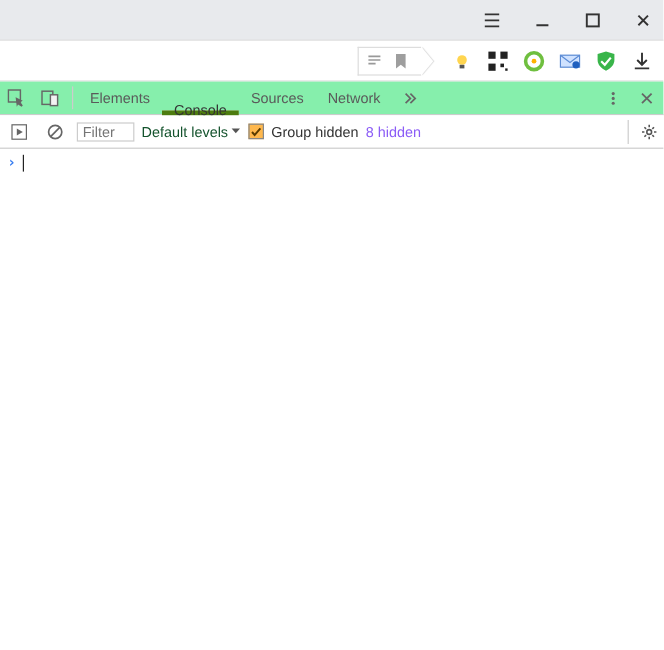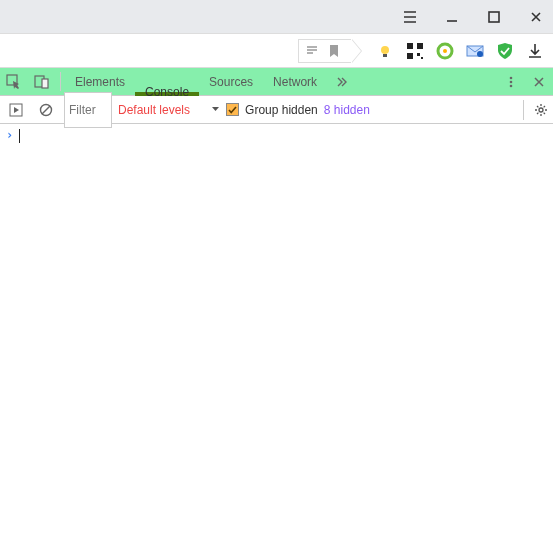--- a/index.html
+++ b/index.html
@@ -15,22 +15,22 @@
   .devtools-tabbar { height: 28px; background: #86efac; border-bottom: 1px solid #ccc; display:flex; align-items:stretch; font-size:12px; color:#5a5a5a; }
   .devtools-tabbar .dt-iconbtn { width: 28px; display:flex; align-items:center; justify-content:center; color:#666; border-right: none; }
   .devtools-tabbar .dt-sep { width:1px; background:#ccc; margin: 4px 4px; }
   .devtools-tabbar .dt-tab { padding: 0 10px; display:flex; align-items:center; cursor:default; }
   .devtools-tabbar .dt-tab.active { color:#333; border-bottom:4px solid #4d7c0f; background:#fff;margin-top:24px; }
   .devtools-tabbar .spacer { flex:1; }
   .devtools-tabbar .right-icons { display:flex; align-items:center; }
   .console-toolbar { height:28px; background:#fff; border-bottom:1px solid #ccc; display:flex; align-items:center; padding: 0 4px; gap:6px; font-size:12px; color:#333; }
   .console-toolbar .ct-iconbtn { width:24px; height:20px; display:flex; align-items:center; justify-content:center; color:#666; }
   .context-select { width:130px; height:20px; border:1px solid #ccc; background:#fafafa; display:flex; align-items:center; justify-content:space-between; padding:0 5px; font-size:12px; color:#333; }
-  .filter-input { width: 48px; height:36px; border:1px solid #ccc; background:#fff; font-size:12px; padding:0 4px; color:#999; font-family:inherit; outline:none; }
-  .levels { display:flex; align-items:center; gap:21px; color:#ef4444; }
+  .filter-input { width: 48px; height:16px; border:1px solid #ccc; background:#fff; font-size:12px; padding:0 4px; color:#999; font-family:inherit; outline:none; }
+  .levels { display:flex; align-items:center; gap:2px; color:#14532d; }
   .checkbox { width:13px; height:13px; border:1px solid #888; background:#ffb84d; display:flex; align-items:center; justify-content:center; }
   .hidden-count { color:#8b5cf6; }
   .gear-btn { border-left:1px solid #ccc; padding-left:8px; width:26px; height:20px; display:flex; align-items:center; justify-content:center; }
   .console-body { padding: 4px 6px; font-family: Menlo, Consolas, monospace; font-size:12px; }
   .prompt { color:#367cf1; display:inline-block; margin-right:4px; font-weight:bold; }
   .cursor { display:inline-block; width:1px; height:14px; background:#222; vertical-align:middle; margin-left:2px; }
   svg { display:block; }
 </style>
 </head>
 <body>

